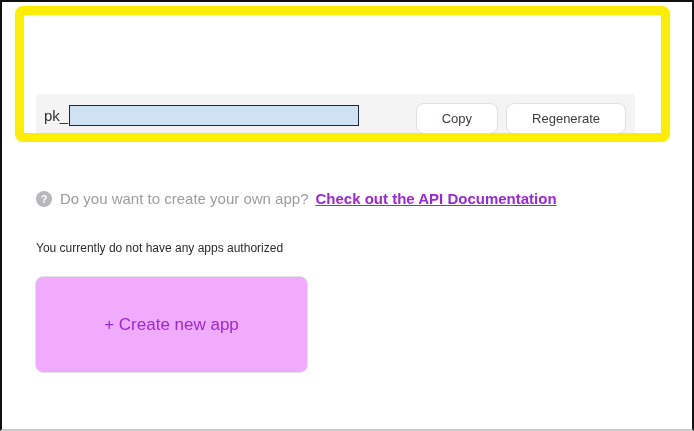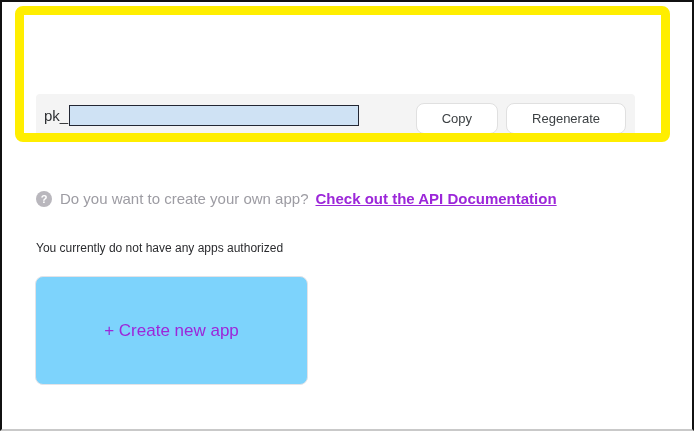--- a/index.html
+++ b/index.html
@@ -94,22 +94,22 @@
     cursor:pointer;
     white-space:nowrap;
     text-align:right;
   }
   .empty-text{
     position:absolute;left:34px;top:239px;
     font-size:12px;color:#2b2c2f;
   }
   .create-card{
     position:absolute;left:33px;top:274px;
-    width:273px;height:109px;
-    background:#7dd3fc;
+    width:273px;height:97px;
+    background:#f0abfc;
     border:1px solid #e3e3e7;
     border-radius:8px;
     display:flex;align-items:center;justify-content:center;
     cursor:pointer;
   }
   .create-label{
     font-size:17px;color:var(--link-purple);
   }
 </style>
 </head>

